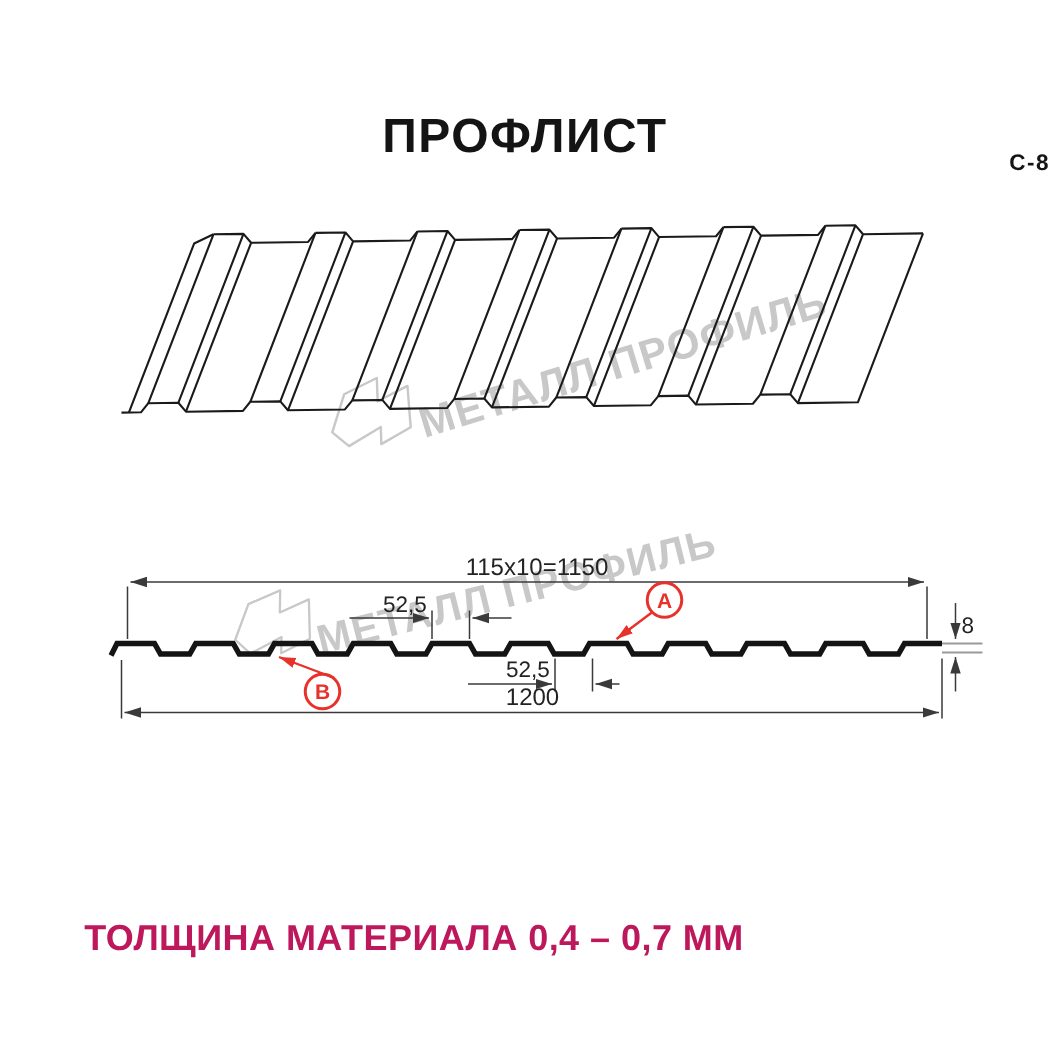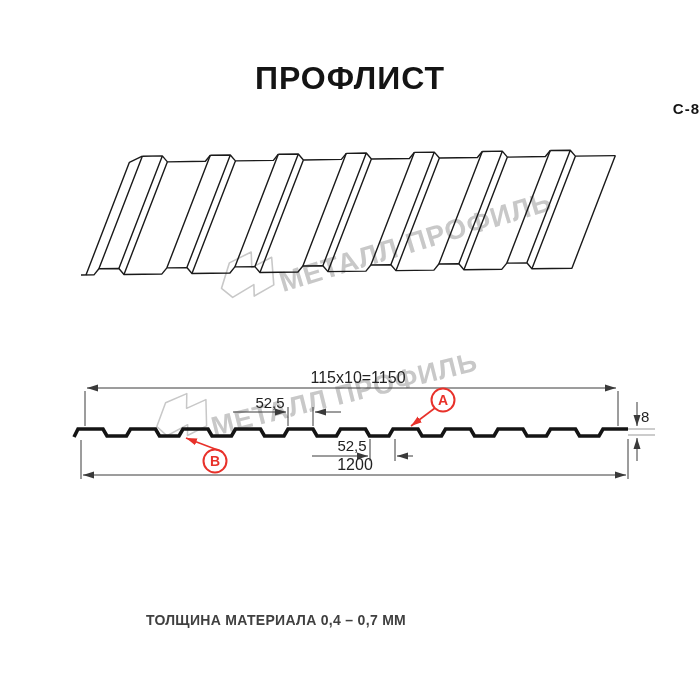--- a/index.html
+++ b/index.html
@@ -1,20 +1,20 @@
 <!DOCTYPE html>
 <html><head>
 <meta charset="utf-8">
 <style>
   html,body{margin:0;padding:0;background:#ffffff;}
   body{width:700px;height:700px;position:relative;font-family:"Liberation Sans",sans-serif;overflow:hidden;}
   .abs{position:absolute;}
-  #title{top:60px;left:0;width:700px;text-align:center;font-size:32px;font-weight:bold;color:#141414;letter-spacing:1px;}
+  #title{top:72px;left:0;width:700px;text-align:center;font-size:32px;font-weight:bold;color:#141414;letter-spacing:1px;}
   #subtitle{top:100px;left:0;width:700px;text-align:right;font-size:15px;font-weight:bold;color:#141414;letter-spacing:1px;}
-  #footer-note{top:612px;left:0;width:552px;text-align:center;font-size:14px;font-weight:bold;color:#404040;letter-spacing:0.3px;}
+  #footer-note{top:612px;left:0;width:552px;text-align:center;font-size:24px;font-weight:bold;color:#be185d;letter-spacing:0.3px;}
   svg{position:absolute;top:0;left:0;}
   .lineart{stroke:#1a1a1a;stroke-width:1.4;fill:none;stroke-linejoin:round;}
   .profile{stroke:#141414;stroke-width:3.6;fill:none;stroke-linejoin:miter;}
   .dim{stroke:#3a3a3a;stroke-width:1;fill:none;}
   .grayref{stroke:#9a9a9a;stroke-width:1.2;fill:none;}
   .dimtxt{font-family:"Liberation Sans",sans-serif;font-size:15px;fill:#222222;}
   .dimtxt-big{font-family:"Liberation Sans",sans-serif;font-size:16px;fill:#222222;}
   .wmtxt{font-family:"Liberation Sans",sans-serif;font-weight:bold;letter-spacing:1px;}
   .wmline{stroke-width:1.6;fill:none;stroke-linejoin:round;}
   .redmark{stroke-width:2;fill:none;}

